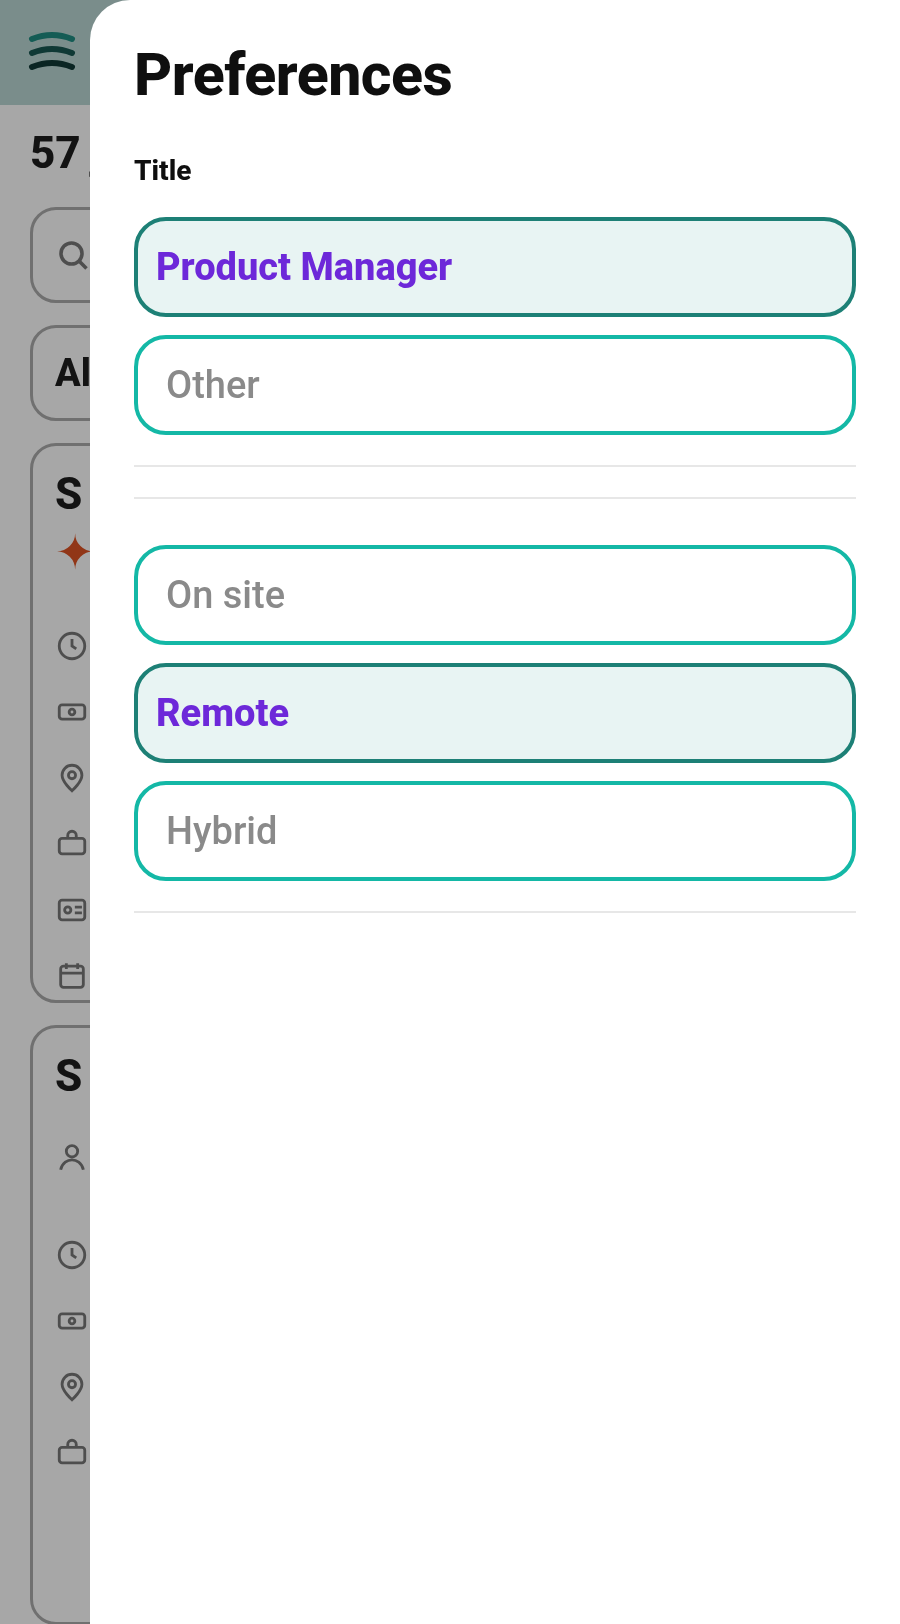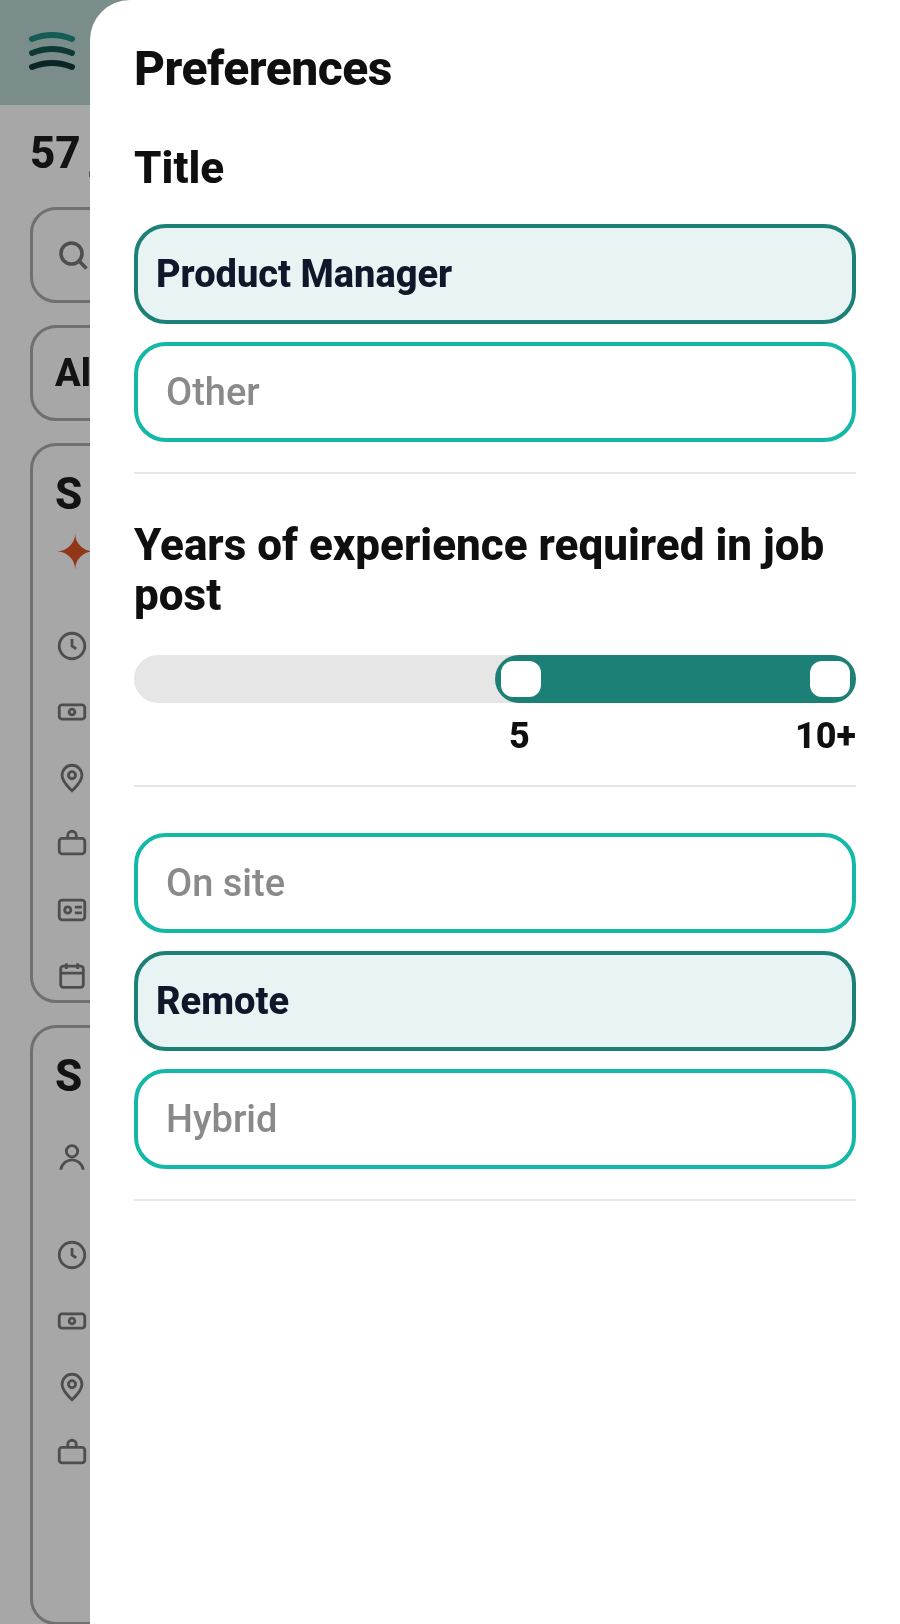--- a/index.html
+++ b/index.html
@@ -95,27 +95,27 @@
       top: 0;
       left: 90px;
       right: 0;
       bottom: 0;
       background: #ffffff;
       border-top-left-radius: 40px;
       padding: 40px 44px 0 44px;
       color: #0f0f0f;
     }
     .panel-title {
-      font-size: 48px;
+      font-size: 59px;
       font-weight: 800;
       letter-spacing: -0.5px;
     }
     .section { margin-top: 46px; }
     .section-label {
-      font-size: 44px;
+      font-size: 28px;
       font-weight: 800;
       line-height: 1.15;
     }
     .pill {
       width: 100%;
       height: 100px;
       border-radius: 32px;
       border: 4px solid #14b8a6;
       background: #ffffff;
       display: flex;
@@ -123,21 +123,21 @@
       padding: 0 28px;
       font-size: 38px;
       font-weight: 500;
       color: #8a8a8a;
       margin-top: 18px;
       cursor: pointer;
     }
     .pill.selected {
       border: 4px solid #1d8076;
       background: #e8f4f3;
-      color: #0f172a;
+      color: #6d28d9;
       font-weight: 800;
       padding-left: 18px;
     }
     .divider {
       height: 2px;
       background: #e7e7e7;
       margin-top: 30px;
     }
     
     
@@ -290,34 +290,20 @@
     <div class="section-label">Title</div>
     <div class="pill selected" style="margin-top:30px">
       <span>Product Manager</span>
     </div>
     <div class="pill">
       <span>Other</span>
     </div>
   </div>
   <div class="divider"></div>
 
-  <div class="section">
-    <div class="section-label">Years of experience required in job post</div>
-    <div class="slider-wrap">
-      <div class="slider-track">
-        <div class="slider-fill" id="slider-fill" style="left: 50%; right: 0%;"></div>
-        <div class="slider-handle" id="handle-low" style="left: calc(50% + 6px);"></div>
-        <div class="slider-handle" id="handle-high" style="left: calc(100% - 46px);"></div>
-      </div>
-      <div class="slider-labels">
-        <span id="label-low" style="left: calc(50% + 14px);">5</span>
-        <span id="label-high" style="right: 0px;">10+</span>
-      </div>
-    </div>
-  </div>
   <div class="divider"></div>
 
   <div class="section">
     <div class="pill" style="margin-top:30px">
       <span>On site</span>
     </div>
     <div class="pill selected">
       <span>Remote</span>
     </div>
     <div class="pill">

